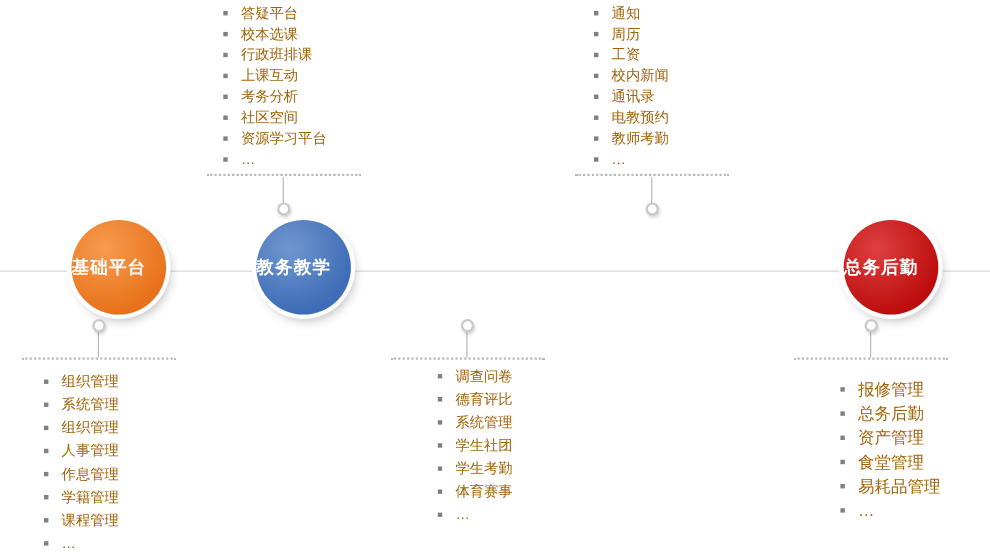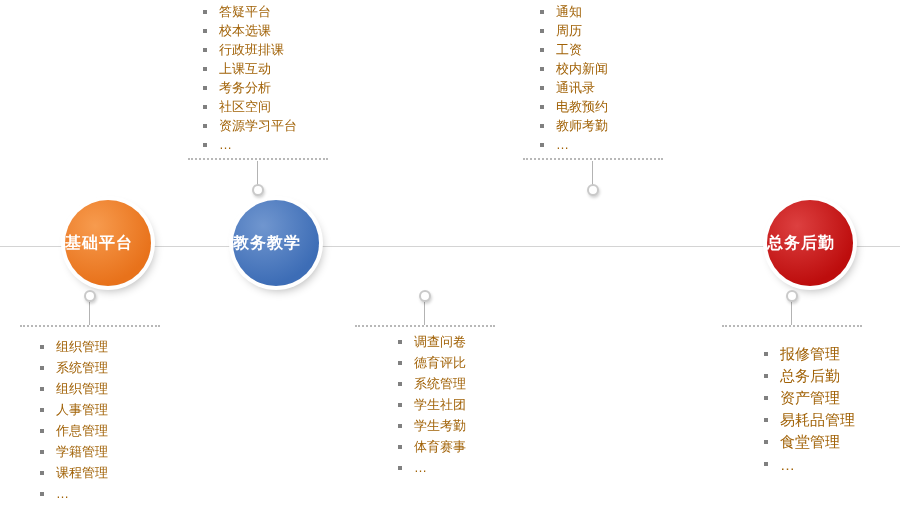--- a/index.html
+++ b/index.html
@@ -289,25 +289,25 @@
       <li class="item">
           <span class="bullet"></span>
           <span class="item-text">总务后勤</span>
         </li>
       <li class="item">
           <span class="bullet"></span>
           <span class="item-text">资产管理</span>
         </li>
       <li class="item">
           <span class="bullet"></span>
+          <span class="item-text">食堂管理</span>
+        </li>
+      <li class="item">
+          <span class="bullet"></span>
           <span class="item-text">易耗品管理</span>
         </li>
       <li class="item">
           <span class="bullet"></span>
-          <span class="item-text">食堂管理</span>
-        </li>
-      <li class="item">
-          <span class="bullet"></span>
           <span class="item-text">…</span>
         </li>
     </ul>
   </div>
 </div>
 
 </body></html>

